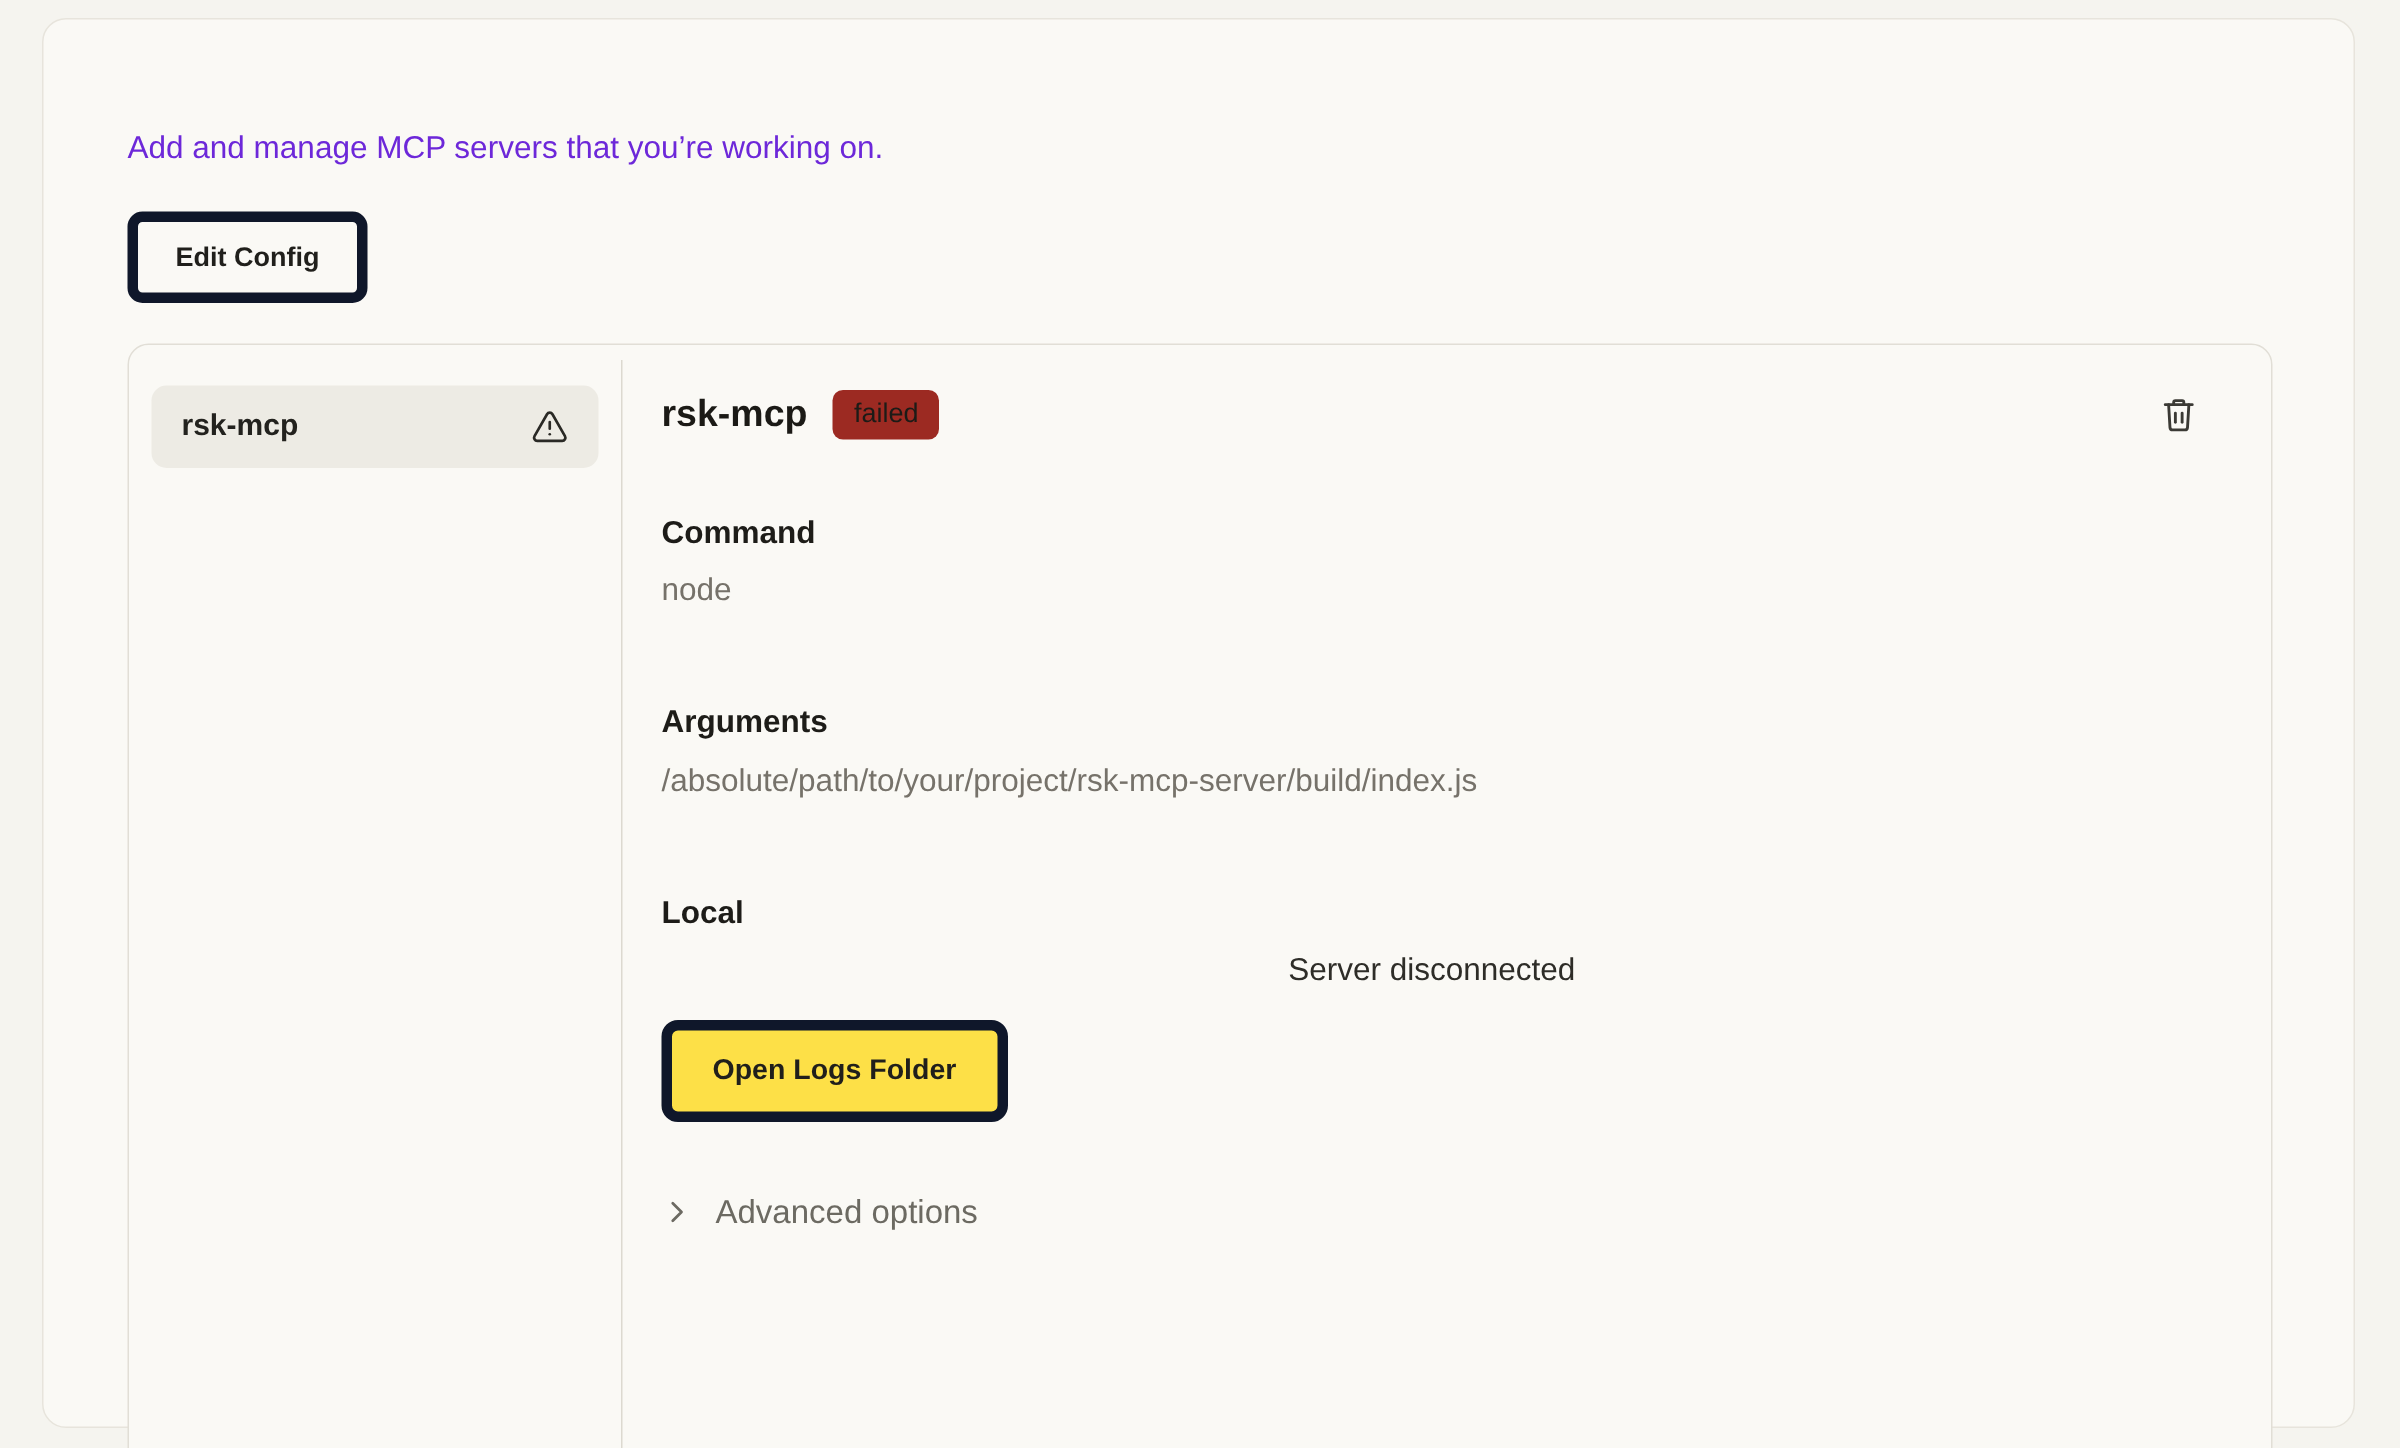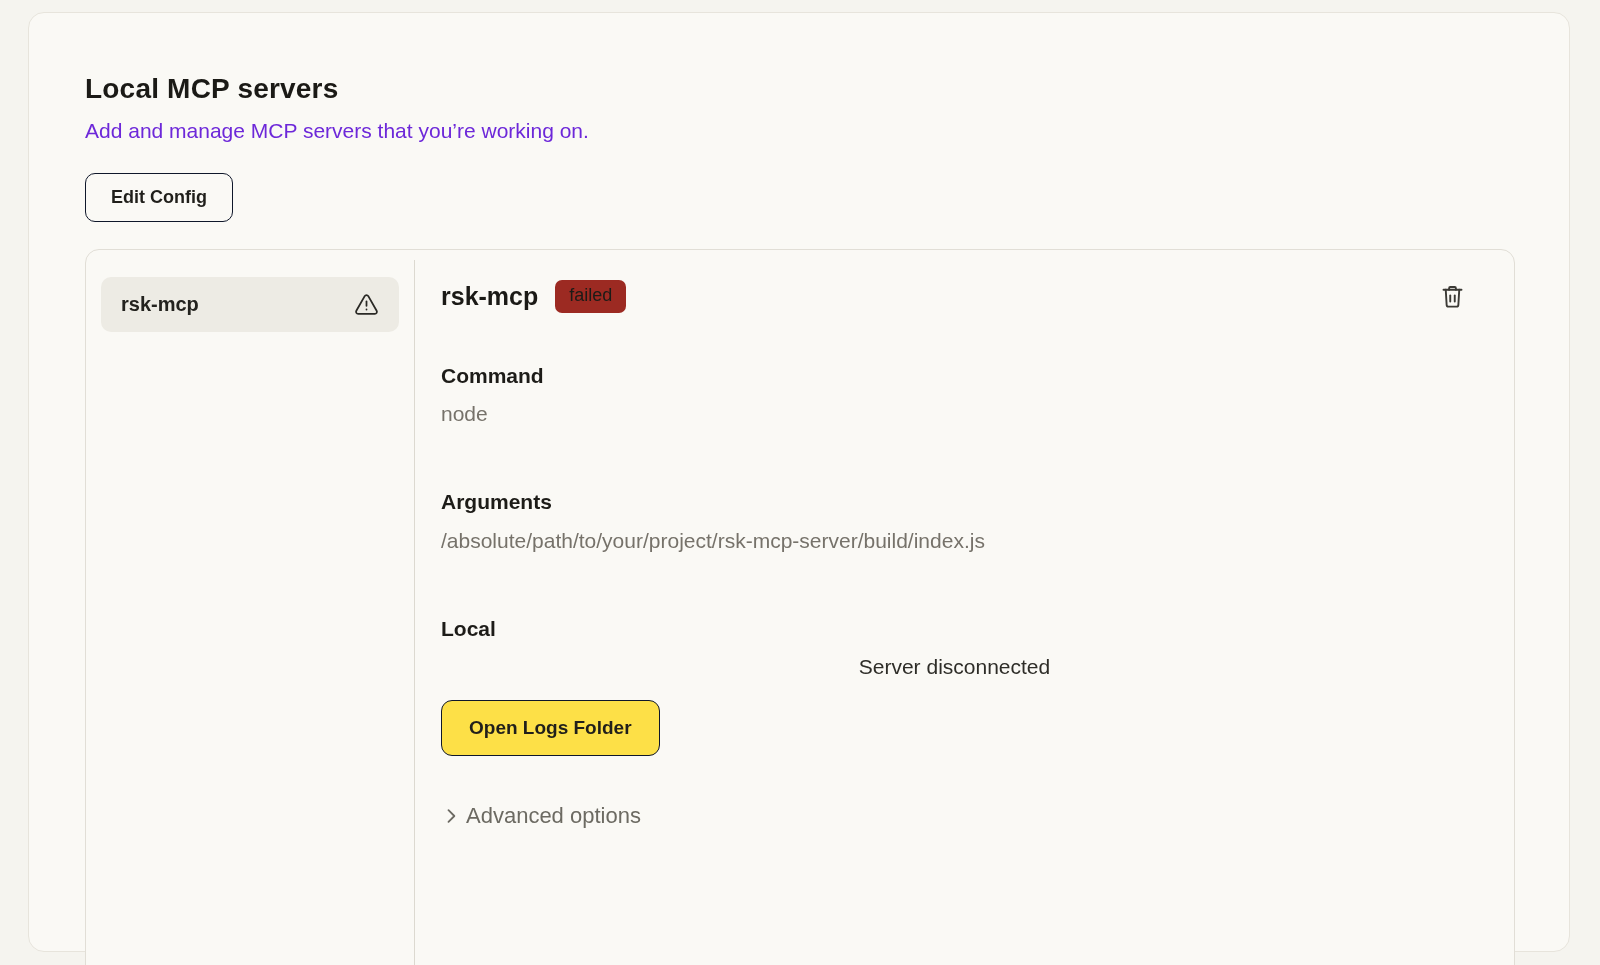--- a/index.html
+++ b/index.html
@@ -39,21 +39,21 @@
     color: #1b1a16;
   }
   .page-subtitle {
     margin: 14px 0 0 0;
     font-size: 21px;
     color: #6d28d9;
   }
   .btn {
     display: inline-block;
     background: transparent;
-    border: 1px solid #0f172a;
+    border: 7px solid #0f172a;
     border-radius: 10px;
     font-family: "Liberation Sans", sans-serif;
     font-weight: bold;
     color: #201f1b;
     cursor: pointer;
   }
   .edit-config-btn {
     margin-top: 30px;
     padding: 13px 25px;
     font-size: 18px;
@@ -149,34 +149,33 @@
     margin-top: 21px;
     padding: 16px 27px;
     font-size: 19px;
     border-radius: 11px;
     background: #fde047;
   }
   .advanced-row {
     margin-top: 47px;
     display: flex;
     align-items: center;
-    gap: 5px;
+    gap: 16px;
     color: #6c6a62;
     font-size: 22px;
     cursor: pointer;
     width: fit-content;
   }
   svg { display: block; }
 </style>
 </head>
 <body>
 
 <div class="card">
 
-  <h1 class="page-title">Local MCP servers</h1>
   <p class="page-subtitle">Add and manage MCP servers that you’re working on.</p>
 
   <button class="btn edit-config-btn">Edit Config</button>
 
   <div class="server-panel">
 
     <div class="server-sidebar">
       <div class="server-list-item">
         <span class="server-name">rsk-mcp</span>
         <span class="icon">

